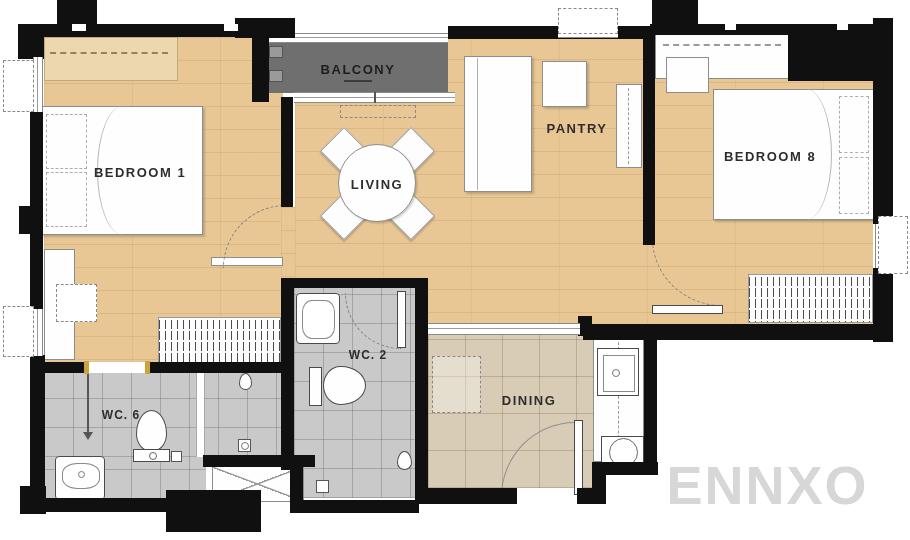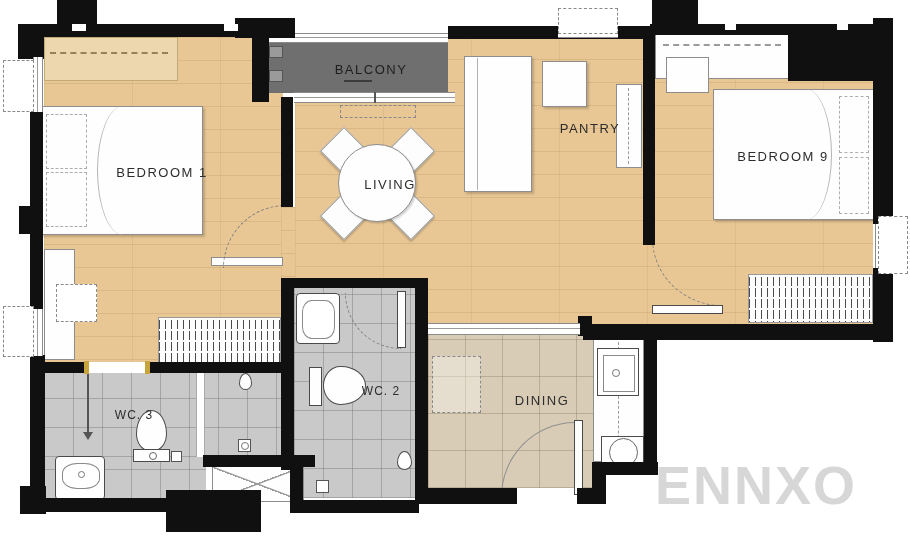--- a/index.html
+++ b/index.html
@@ -27,27 +27,27 @@
         background-image:linear-gradient(90deg,transparent calc(50% - .5px),#9a9a9a calc(50% - .5px) calc(50% + .5px),transparent calc(50% + .5px));}
   .diag{background-image:linear-gradient(to top right,transparent calc(50% - 1px),#9a9a9a calc(50% - 1px) calc(50% + 0px),transparent calc(50% + 1px)),
                         linear-gradient(to bottom right,transparent calc(50% - 1px),#9a9a9a calc(50% - 1px) calc(50% + 0px),transparent calc(50% + 1px));}
   .hatch{position:absolute;background-color:#fdfdfd;border:1px solid #9a9a9a;box-sizing:border-box;
         background-image:repeating-linear-gradient(180deg,#fdfdfd 0 2px,transparent 2px 11px),
                          repeating-linear-gradient(90deg,#4c4c4c 0 1px,transparent 1px 6px);}
   .zig{position:absolute;height:0;border-top:2px dashed #97815a;}
   .arc-tl{position:absolute;border-top:1.5px dashed #808080;border-left:1.5px dashed #808080;border-top-left-radius:100% 100%;box-sizing:border-box;}
   .arc-bl{position:absolute;border-bottom:1.5px dashed #808080;border-left:1.5px dashed #808080;border-bottom-left-radius:100% 100%;box-sizing:border-box;}
   .arc-tl-solid{position:absolute;border-top:1.5px solid #909090;border-left:1.5px solid #909090;border-top-left-radius:100% 100%;box-sizing:border-box;}
-  .lbl{position:absolute;transform:translate(-50%,-50%);font-size:13px;font-weight:400;letter-spacing:1.5px;
-       color:#2d2d2d;white-space:nowrap;margin-left:13px;}
+  .lbl{position:absolute;transform:translate(-50%,-50%);font-size:13px;font-weight:700;letter-spacing:1.5px;
+       color:#2d2d2d;white-space:nowrap;}
   .lbl-sm{font-size:12px;letter-spacing:1px;}
   .gold{position:absolute;background:#c9a43a;}
   .chair{position:absolute;background:#fdfdfd;border:1px solid #979797;box-shadow:1.5px 1.5px 2px rgba(0,0,0,.22);transform:rotate(45deg);box-sizing:border-box;}
   .circle{border-radius:50%;}
-  .wm{position:absolute;font-size:54px;font-weight:700;letter-spacing:2px;color:#d7d7d7;line-height:58px;text-align:left;}
+  .wm{position:absolute;font-size:54px;font-weight:700;letter-spacing:2px;color:#d7d7d7;line-height:58px;text-align:center;}
   .fold-l{position:absolute;border-left:1.5px solid #b4b4b4;border-radius:100% 0 0 100% / 50% 0 0 50%;box-sizing:border-box;}
   .fold-r{position:absolute;border-right:1.5px solid #b4b4b4;border-radius:0 100% 100% 0 / 0 50% 50% 0;box-sizing:border-box;}
   .arrow-dn{position:absolute;width:0;height:0;border-left:5px solid transparent;border-right:5px solid transparent;border-top:8px solid #555;}
   .tick{position:absolute;background:#555;}
 </style>
 </head>
 <body>
 
 <div id="plan">
 
@@ -186,25 +186,25 @@
   <div class="abs" style="left:837px;top:24px;width:11px;height:6px;background:#fff;"></div>
   <div class="winh" style="left:558px;top:27px;width:60px;height:11px;"></div>
   <div class="dash diag" style="left:558px;top:8px;width:60px;height:26px;background:#fff;"></div>
   <div class="winv" style="left:33px;top:57px;width:10px;height:55px;"></div>
   <div class="dash diag" style="left:3px;top:60px;width:31px;height:52px;background:#fff;"></div>
   <div class="winv" style="left:33px;top:309px;width:10px;height:47px;"></div>
   <div class="dash diag" style="left:3px;top:306px;width:31px;height:51px;background:#fff;"></div>
   <div class="winv" style="left:875px;top:224px;width:9px;height:44px;"></div>
   <div class="dash diag" style="left:878px;top:216px;width:30px;height:58px;background:#fff;"></div>
 
-  <div class="lbl" style="left:149px;top:172px;">BEDROOM 1</div>
+  <div class="lbl" style="left:140px;top:172px;">BEDROOM 1</div>
   <div class="lbl" style="left:358px;top:69px;color:#1e1e1e;">BALCONY</div>
   <div class="abs" style="left:344px;top:80px;width:28px;height:2px;background:#3c3c3c;"></div>
   <div class="lbl" style="left:377px;top:184px;">LIVING</div>
   <div class="lbl" style="left:577px;top:128px;">PANTRY</div>
-  <div class="lbl" style="left:770px;top:156px;">BEDROOM 9</div>
-  <div class="lbl lbl-sm" style="left:121px;top:415px;">WC. 3</div>
-  <div class="lbl lbl-sm" style="left:368px;top:391px;">WC. 2</div>
+  <div class="lbl" style="left:770px;top:156px;">BEDROOM 8</div>
+  <div class="lbl lbl-sm" style="left:121px;top:415px;">WC. 6</div>
+  <div class="lbl lbl-sm" style="left:368px;top:355px;">WC. 2</div>
   <div class="lbl" style="left:529px;top:400px;">DINING</div>
 
   <div class="wm" style="left:655px;top:456px;width:225px;height:58px;">ENNXO</div>
 
 </div>
 
 </body></html>

